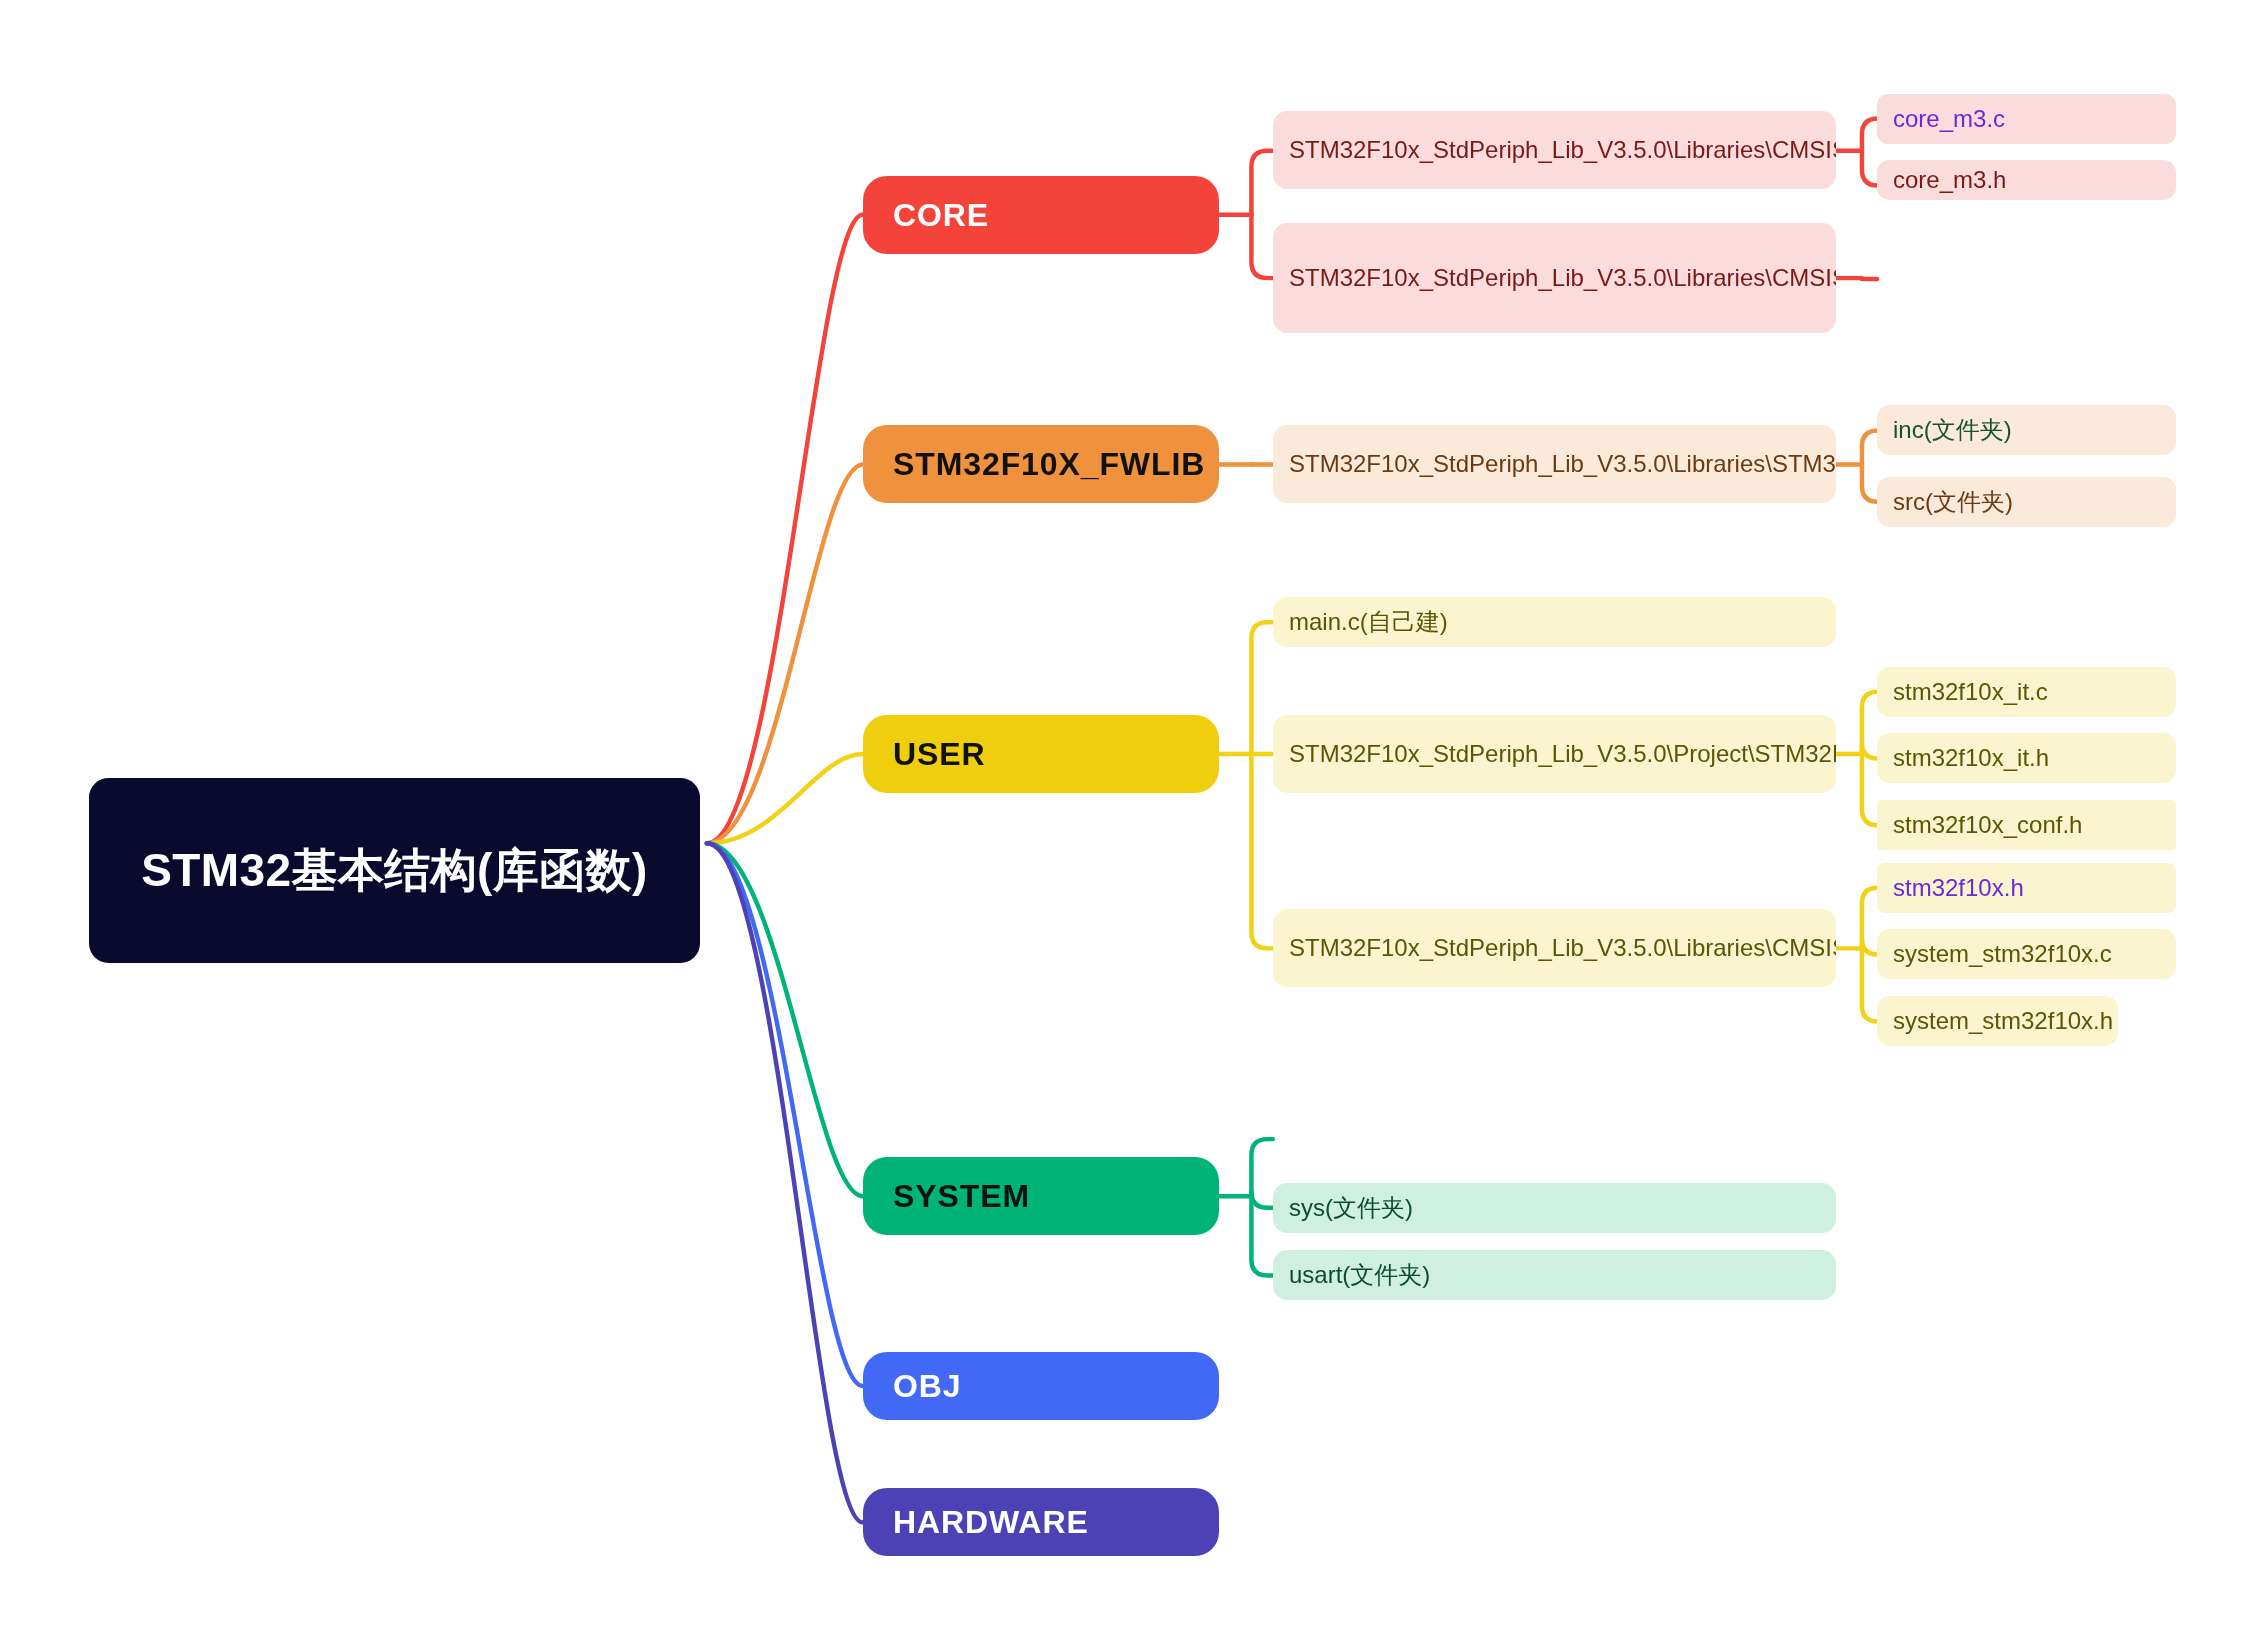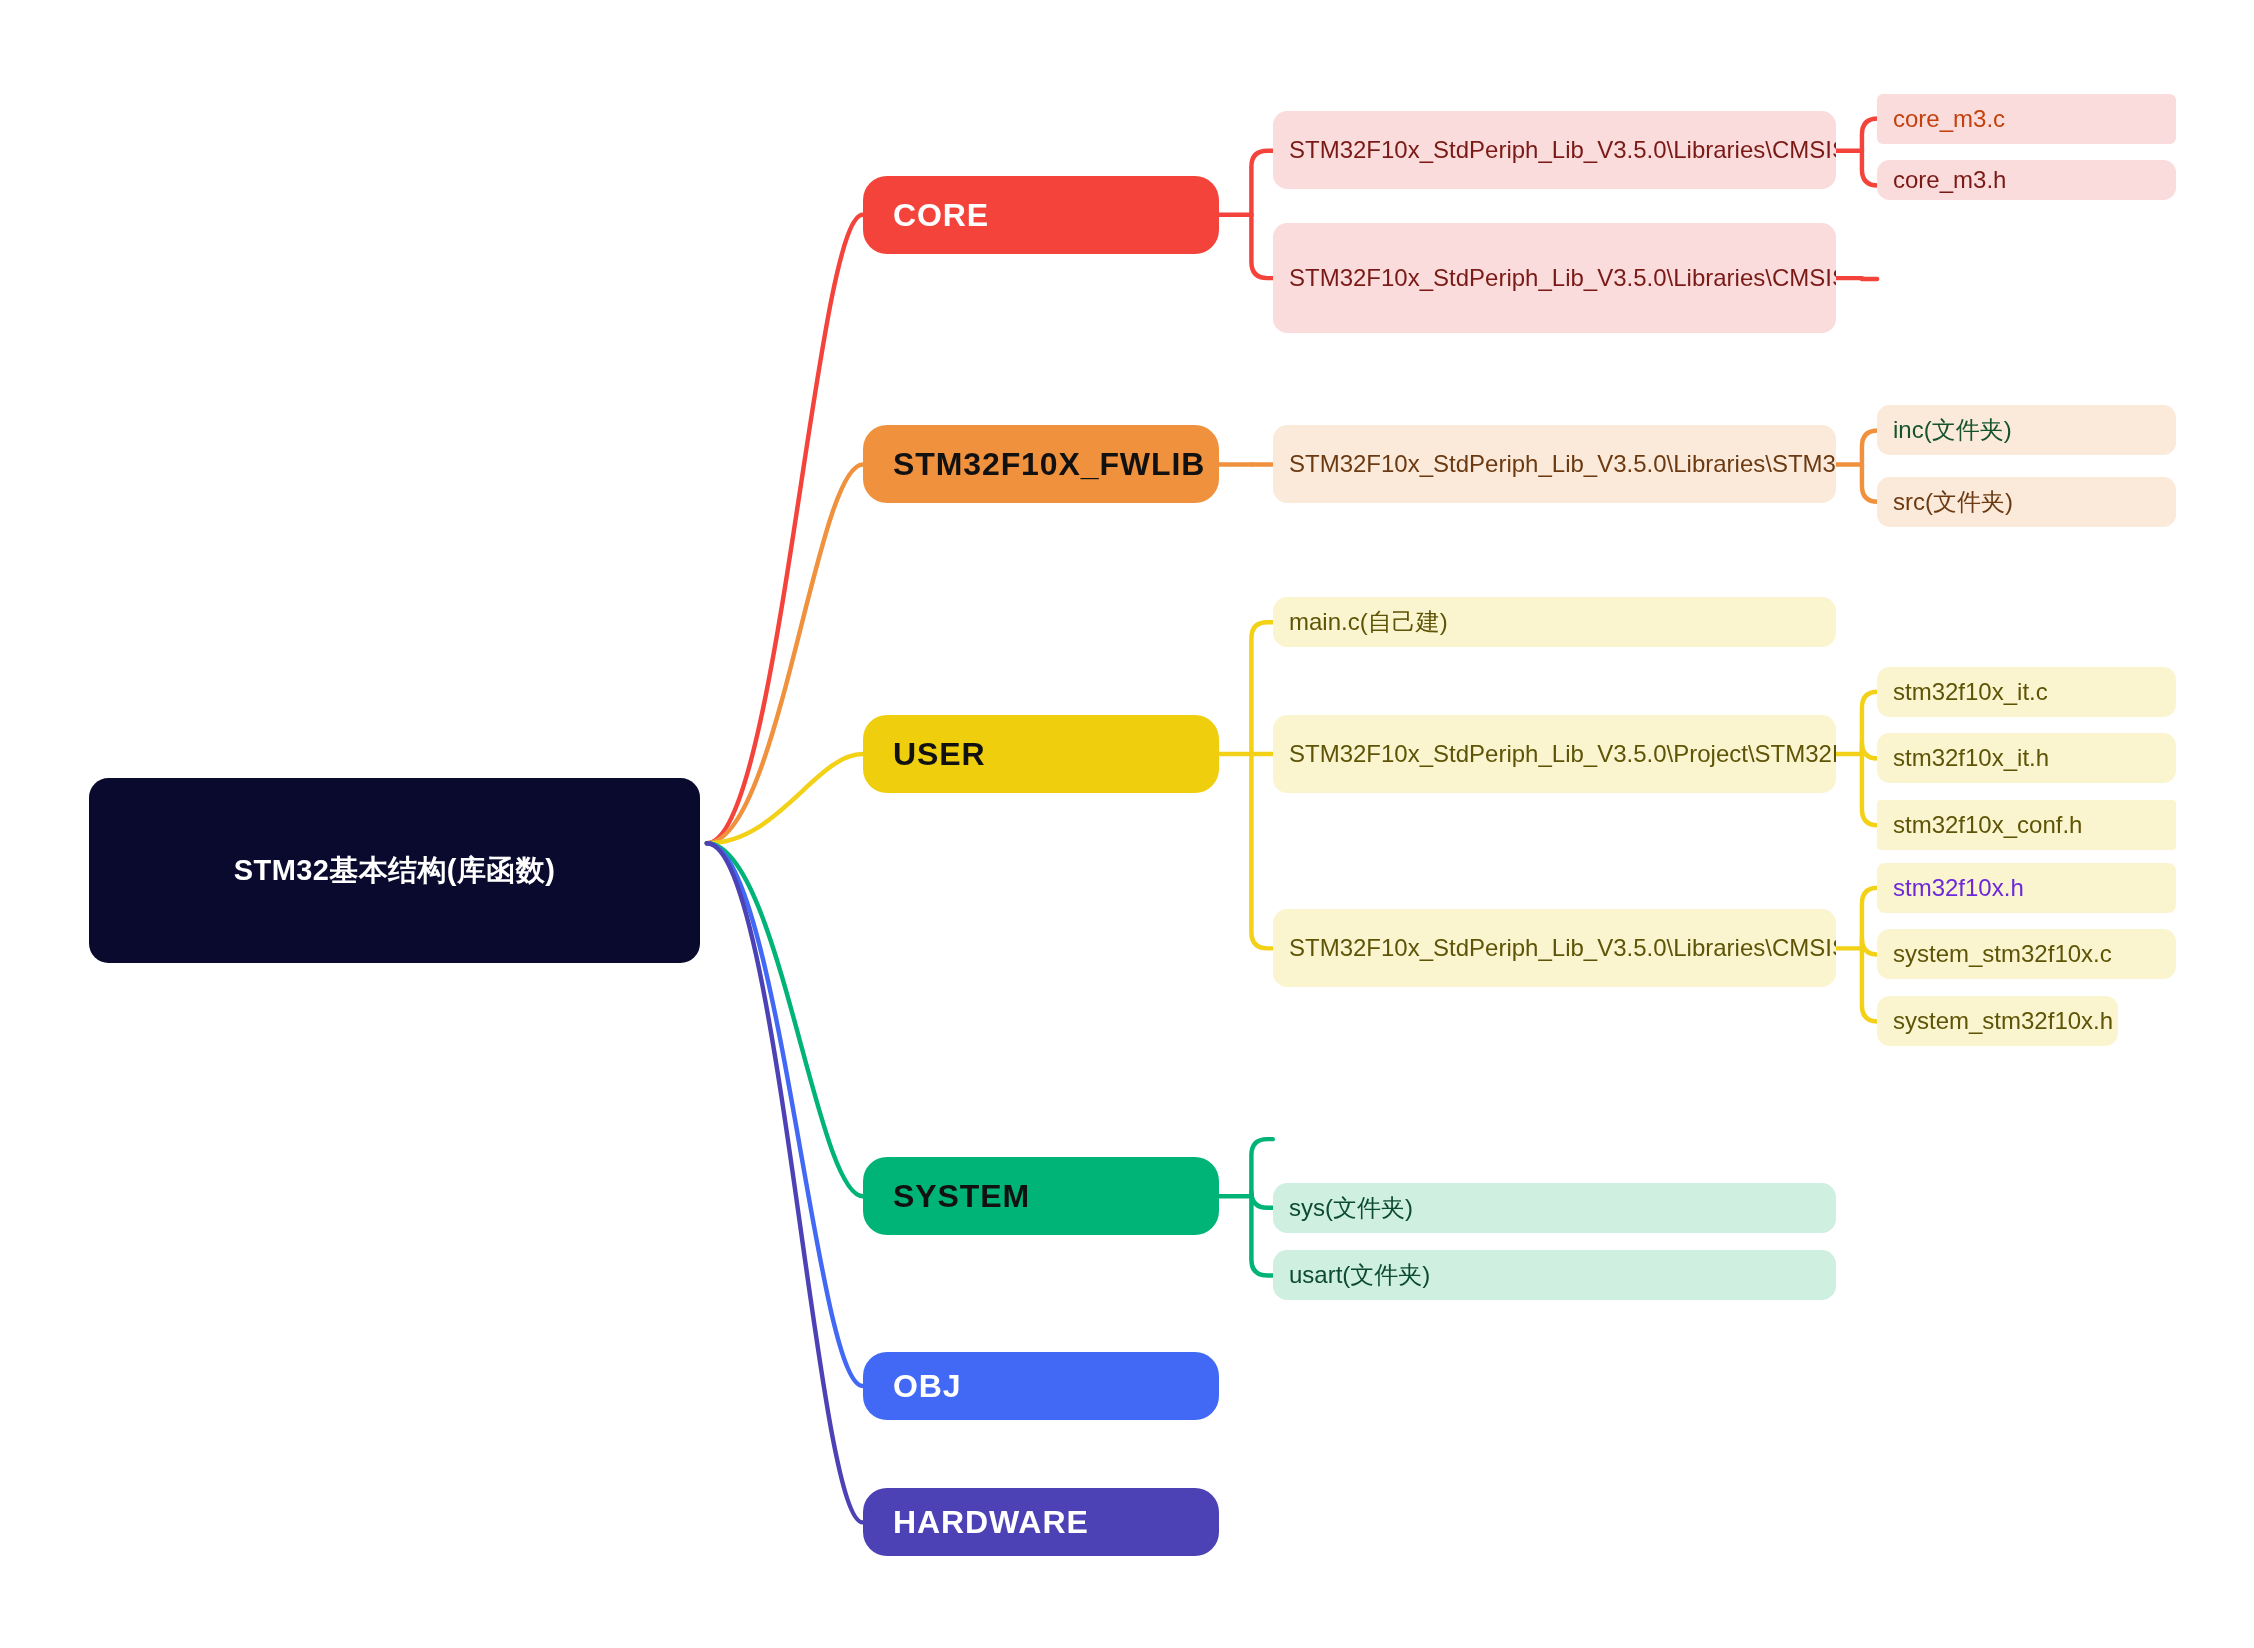--- a/index.html
+++ b/index.html
@@ -75,24 +75,24 @@
       <path d="M 2089 1064 L 2089 1053 Q 2089 1071 2107 1071 L 2106 1071" fill="none" stroke="#F2D117" stroke-width="5" stroke-linecap="round" stroke-linejoin="round"></path>
       <path d="M 2089 1064 L 2089 1128 Q 2089 1146 2107 1146 L 2106 1146" fill="none" stroke="#F2D117" stroke-width="5" stroke-linecap="round" stroke-linejoin="round"></path>
       <path d="M 793 946 C 873.5 946, 915.5 1342, 968 1342" fill="none" stroke="#00B377" stroke-width="5" stroke-linecap="round" stroke-linejoin="round"></path>
       <path d="M 1368 1342 L 1404 1342" fill="none" stroke="#00B377" stroke-width="5" stroke-linecap="round" stroke-linejoin="round"></path>
       <path d="M 1404 1342 L 1404 1296 Q 1404 1278 1422 1278 L 1428 1278" fill="none" stroke="#00B377" stroke-width="5" stroke-linecap="round" stroke-linejoin="round"></path>
       <path d="M 1404 1342 L 1404 1337 Q 1404 1355 1422 1355 L 1428 1355" fill="none" stroke="#00B377" stroke-width="5" stroke-linecap="round" stroke-linejoin="round"></path>
       <path d="M 1404 1342 L 1404 1413 Q 1404 1431 1422 1431 L 1428 1431" fill="none" stroke="#00B377" stroke-width="5" stroke-linecap="round" stroke-linejoin="round"></path>
       <path d="M 793 946 C 873.5 946, 915.5 1555, 968 1555" fill="none" stroke="#4169F5" stroke-width="5" stroke-linecap="round" stroke-linejoin="round"></path>
       <path d="M 793 946 C 873.5 946, 915.5 1708, 968 1708" fill="none" stroke="#4C41B5" stroke-width="5" stroke-linecap="round" stroke-linejoin="round"></path>
     </svg>
-<div class="node node-root" style="left: 89px; top: 778px; width: 611px; height: 185px; background: rgb(10, 10, 46); color: rgb(255, 255, 255); font-size: 29px; line-height: 1.18; padding: 0px 39px;"><span class="nlabel">STM32基本结构(库函数)</span></div>
+<div class="node node-root" style="left: 89px; top: 778px; width: 611px; height: 185px; background: rgb(10, 10, 46); color: rgb(255, 255, 255); font-size: 46px; line-height: 1.18; padding: 0px 39px;"><span class="nlabel">STM32基本结构(库函数)</span></div>
     <div class="node node-l1" style="left: 863px; top: 176px; width: 356px; height: 78px; background: rgb(244, 67, 59); color: rgb(255, 255, 255); font-size: 32px;"><span class="nlabel">CORE</span></div>
     <div class="node node-l2" style="left: 1273px; top: 111px; width: 563px; height: 78px; background: rgb(251, 220, 220); color: rgb(122, 26, 22); font-size: 24px; border-radius: 14.3px;"><span class="nlabel">STM32F10x_StdPeriph_Lib_V3.5.0\Libraries\CMSIS\CM3\CoreSupport</span></div>
-    <div class="node node-l3" style="left: 1877px; top: 94px; width: 299px; height: 50px; background: rgb(251, 220, 220); color: #c2410c; font-size: 24px; border-radius: 6px;"><span class="nlabel">core_m3.c</span></div>
+    <div class="node node-l3" style="left: 1877px; top: 94px; width: 299px; height: 50px; background: rgb(251, 220, 220); color: #6d28d9; font-size: 24px; border-radius: 11px;"><span class="nlabel">core_m3.c</span></div>
     <div class="node node-l3" style="left: 1877px; top: 160px; width: 299px; height: 40px; background: rgb(251, 220, 220); color: rgb(122, 26, 22); font-size: 24px; border-radius: 12.5px;"><span class="nlabel">core_m3.h</span></div>
     <div class="node node-l2" style="left: 1273px; top: 223px; width: 563px; height: 110px; background: rgb(251, 220, 220); color: rgb(122, 26, 22); font-size: 24px; border-radius: 14.3px;"><span class="nlabel">STM32F10x_StdPeriph_Lib_V3.5.0\Libraries\CMSIS\CM3\DeviceSupport\ST\STM32F10x\startup\arm</span></div>
     <div class="node node-l1" style="left: 863px; top: 425px; width: 356px; height: 78px; background: rgb(240, 145, 62); color: rgb(17, 17, 17); font-size: 32px;"><span class="nlabel">STM32F10X_FWLIB</span></div>
     <div class="node node-l2" style="left: 1273px; top: 425px; width: 563px; height: 78px; background: rgb(251, 234, 218); color: rgb(107, 58, 18); font-size: 24px; border-radius: 14.3px;"><span class="nlabel">STM32F10x_StdPeriph_Lib_V3.5.0\Libraries\STM32F10x_StdPeriph_Driver</span></div>
     <div class="node node-l3" style="left: 1877px; top: 405px; width: 299px; height: 50px; background: rgb(251, 234, 218); color: #14532d; font-size: 24px; border-radius: 12.5px;"><span class="nlabel">inc(文件夹)</span></div>
     <div class="node node-l3" style="left: 1877px; top: 477px; width: 299px; height: 50px; background: rgb(251, 234, 218); color: rgb(107, 58, 18); font-size: 24px; border-radius: 12.5px;"><span class="nlabel">src(文件夹)</span></div>
     <div class="node node-l1" style="left: 863px; top: 715px; width: 356px; height: 78px; background: rgb(239, 206, 13); color: rgb(17, 17, 17); font-size: 32px;"><span class="nlabel">USER</span></div>
     <div class="node node-l2" style="left: 1273px; top: 597px; width: 563px; height: 50px; background: rgb(250, 245, 207); color: rgb(94, 84, 7); font-size: 24px; border-radius: 14.3px;"><span class="nlabel">main.c(自己建)</span></div>
     <div class="node node-l2" style="left: 1273px; top: 715px; width: 563px; height: 78px; background: rgb(250, 245, 207); color: rgb(94, 84, 7); font-size: 24px; border-radius: 14.3px;"><span class="nlabel">STM32F10x_StdPeriph_Lib_V3.5.0\Project\STM32F10x_StdPeriph_Template</span></div>
     <div class="node node-l3" style="left: 1877px; top: 667px; width: 299px; height: 50px; background: rgb(250, 245, 207); color: rgb(94, 84, 7); font-size: 24px; border-radius: 12.5px;"><span class="nlabel">stm32f10x_it.c</span></div>

